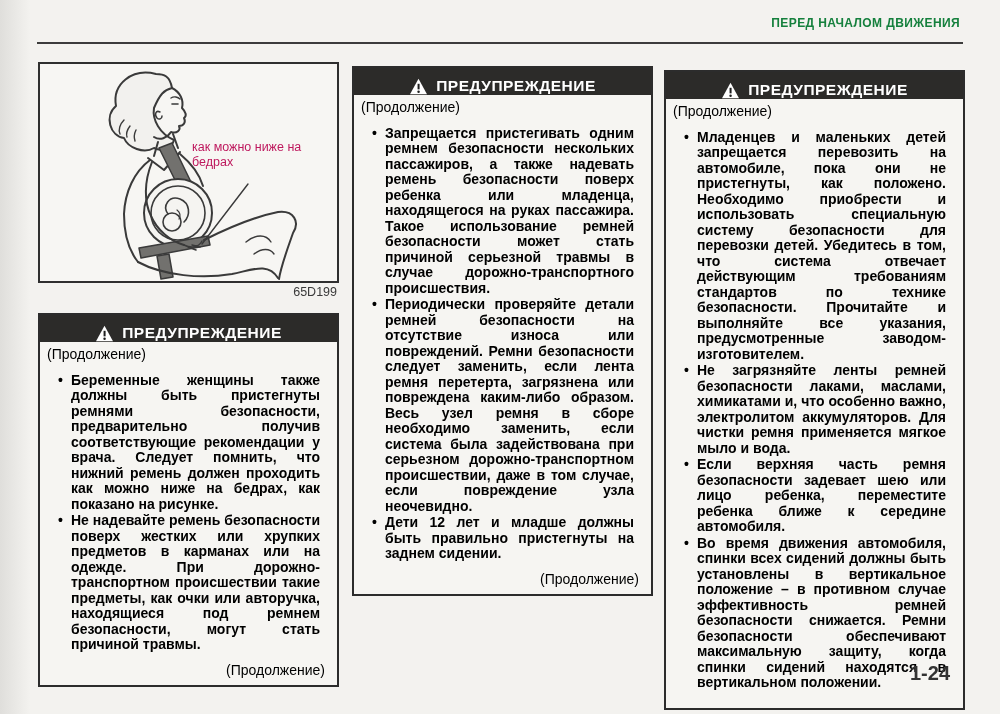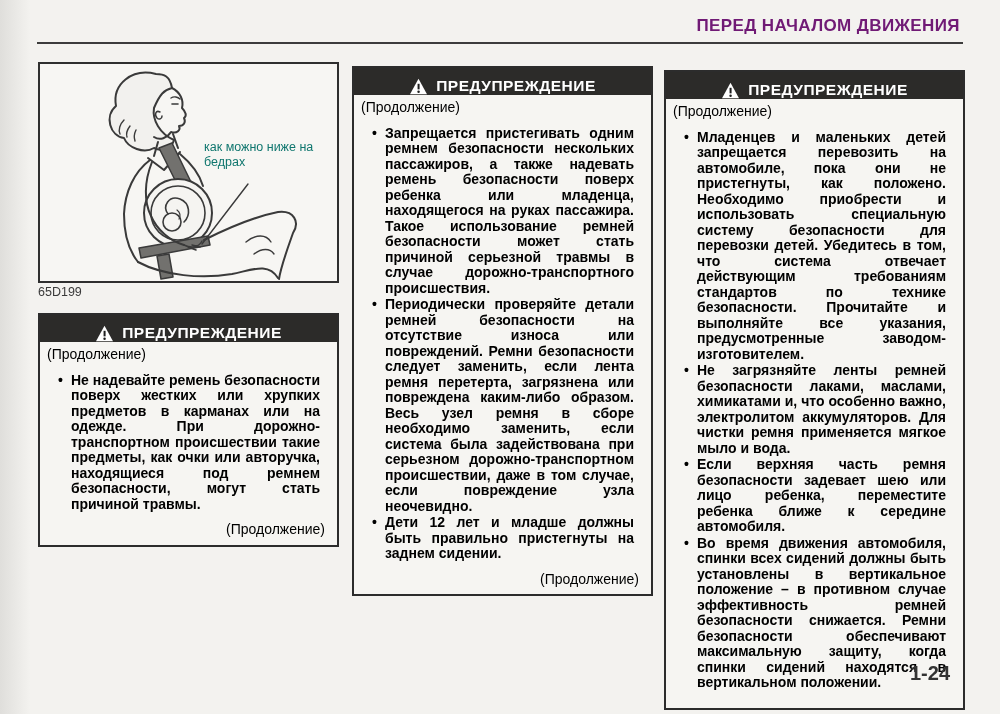--- a/index.html
+++ b/index.html
@@ -10,46 +10,46 @@
     color:#262626;
   }
   
   .binding-shadow{
     position:absolute;left:0;top:0;width:30px;height:714px;
     background:linear-gradient(to right,#cfcecb,rgba(243,242,239,0));
     opacity:.55;pointer-events:none;
   }
   .page-header-title{
     position:absolute;top:16px;right:40px;
-    font-size:17px;font-weight:bold;letter-spacing:.4px;color:#701a75;text-align:center;
+    font-size:12px;font-weight:bold;letter-spacing:.4px;color:#15803d;text-align:center;
   }
   .header-rule{
     position:absolute;left:37px;right:37px;top:42px;height:2px;background:#3c3c3c;
   }
   .pagenum{
     position:absolute;top:662px;right:50px;
     font-size:20px;font-weight:bold;color:#333;
   }
   .col{position:absolute;width:301px;}
   .col-left{left:38px;top:62px;}
   .col-middle{left:352px;top:66px;}
   .col-right{left:664px;top:70px;}
 
   
   .figurebox{
     margin:0;position:relative;height:221px;border:2px solid #2f2f2f;
     background:#f7f6f3;box-sizing:border-box;
   }
   .figurebox svg{display:block;width:100%;height:100%;}
   .fig-callout{
-    position:absolute;left:164px;top:76px;width:124px;
-    font-size:12.5px;line-height:15px;color:#0f766e;
+    position:absolute;left:152px;top:76px;width:124px;
+    font-size:12.5px;line-height:15px;color:#be185d;
   }
   .figcode{
-    text-align:left;font-size:12.5px;color:#3a3a3a;margin:2px 2px 0 0;height:15px;
+    text-align:right;font-size:12.5px;color:#3a3a3a;margin:2px 2px 0 0;height:15px;
   }
 
   
   .warnbox{
     border:2px solid #2c2c2c;background:rgba(252,251,248,.35);
     box-sizing:border-box;
   }
   .col-left .warnbox{margin-top:13px;}
   .warnhead{
     background:#2c2b29;color:#fff;height:27px;
@@ -127,20 +127,21 @@
       <svg width="19" height="17" viewBox="0 0 24 22">
         <path d="M12 1 L23 21 H1 Z" fill="#ffffff"></path>
         <rect x="10.8" y="7.5" width="2.6" height="7.2" fill="#1e1e1e"></rect>
         <circle cx="12.1" cy="17.8" r="1.6" fill="#1e1e1e"></circle>
       </svg>
       <span>ПРЕДУПРЕЖДЕНИЕ</span>
     </div>
     <div class="warnbody">
       <div class="cont">(Продолжение)</div>
       <ul class="bullets">
+        <li>Беременные женщины также должны быть пристегнуты ремнями безопасности, предварительно получив соответствующие рекомендации у врача. Следует помнить, что нижний ремень должен проходить как можно ниже на бедрах, как показано на рисунке.</li>
         <li>Не надевайте ремень безопасности поверх жестких или хрупких предметов в карманах или на одежде. При дорожно-транспортном происшествии такие предметы, как очки или авторучка, находящиеся под ремнем безопасности, могут стать причиной травмы.</li>
       </ul>
       <div class="contend">(Продолжение)</div>
     </div>
   </div>
 </section>
 
 <section class="col col-middle">
   <div class="warnbox">
     <div class="warnhead">

